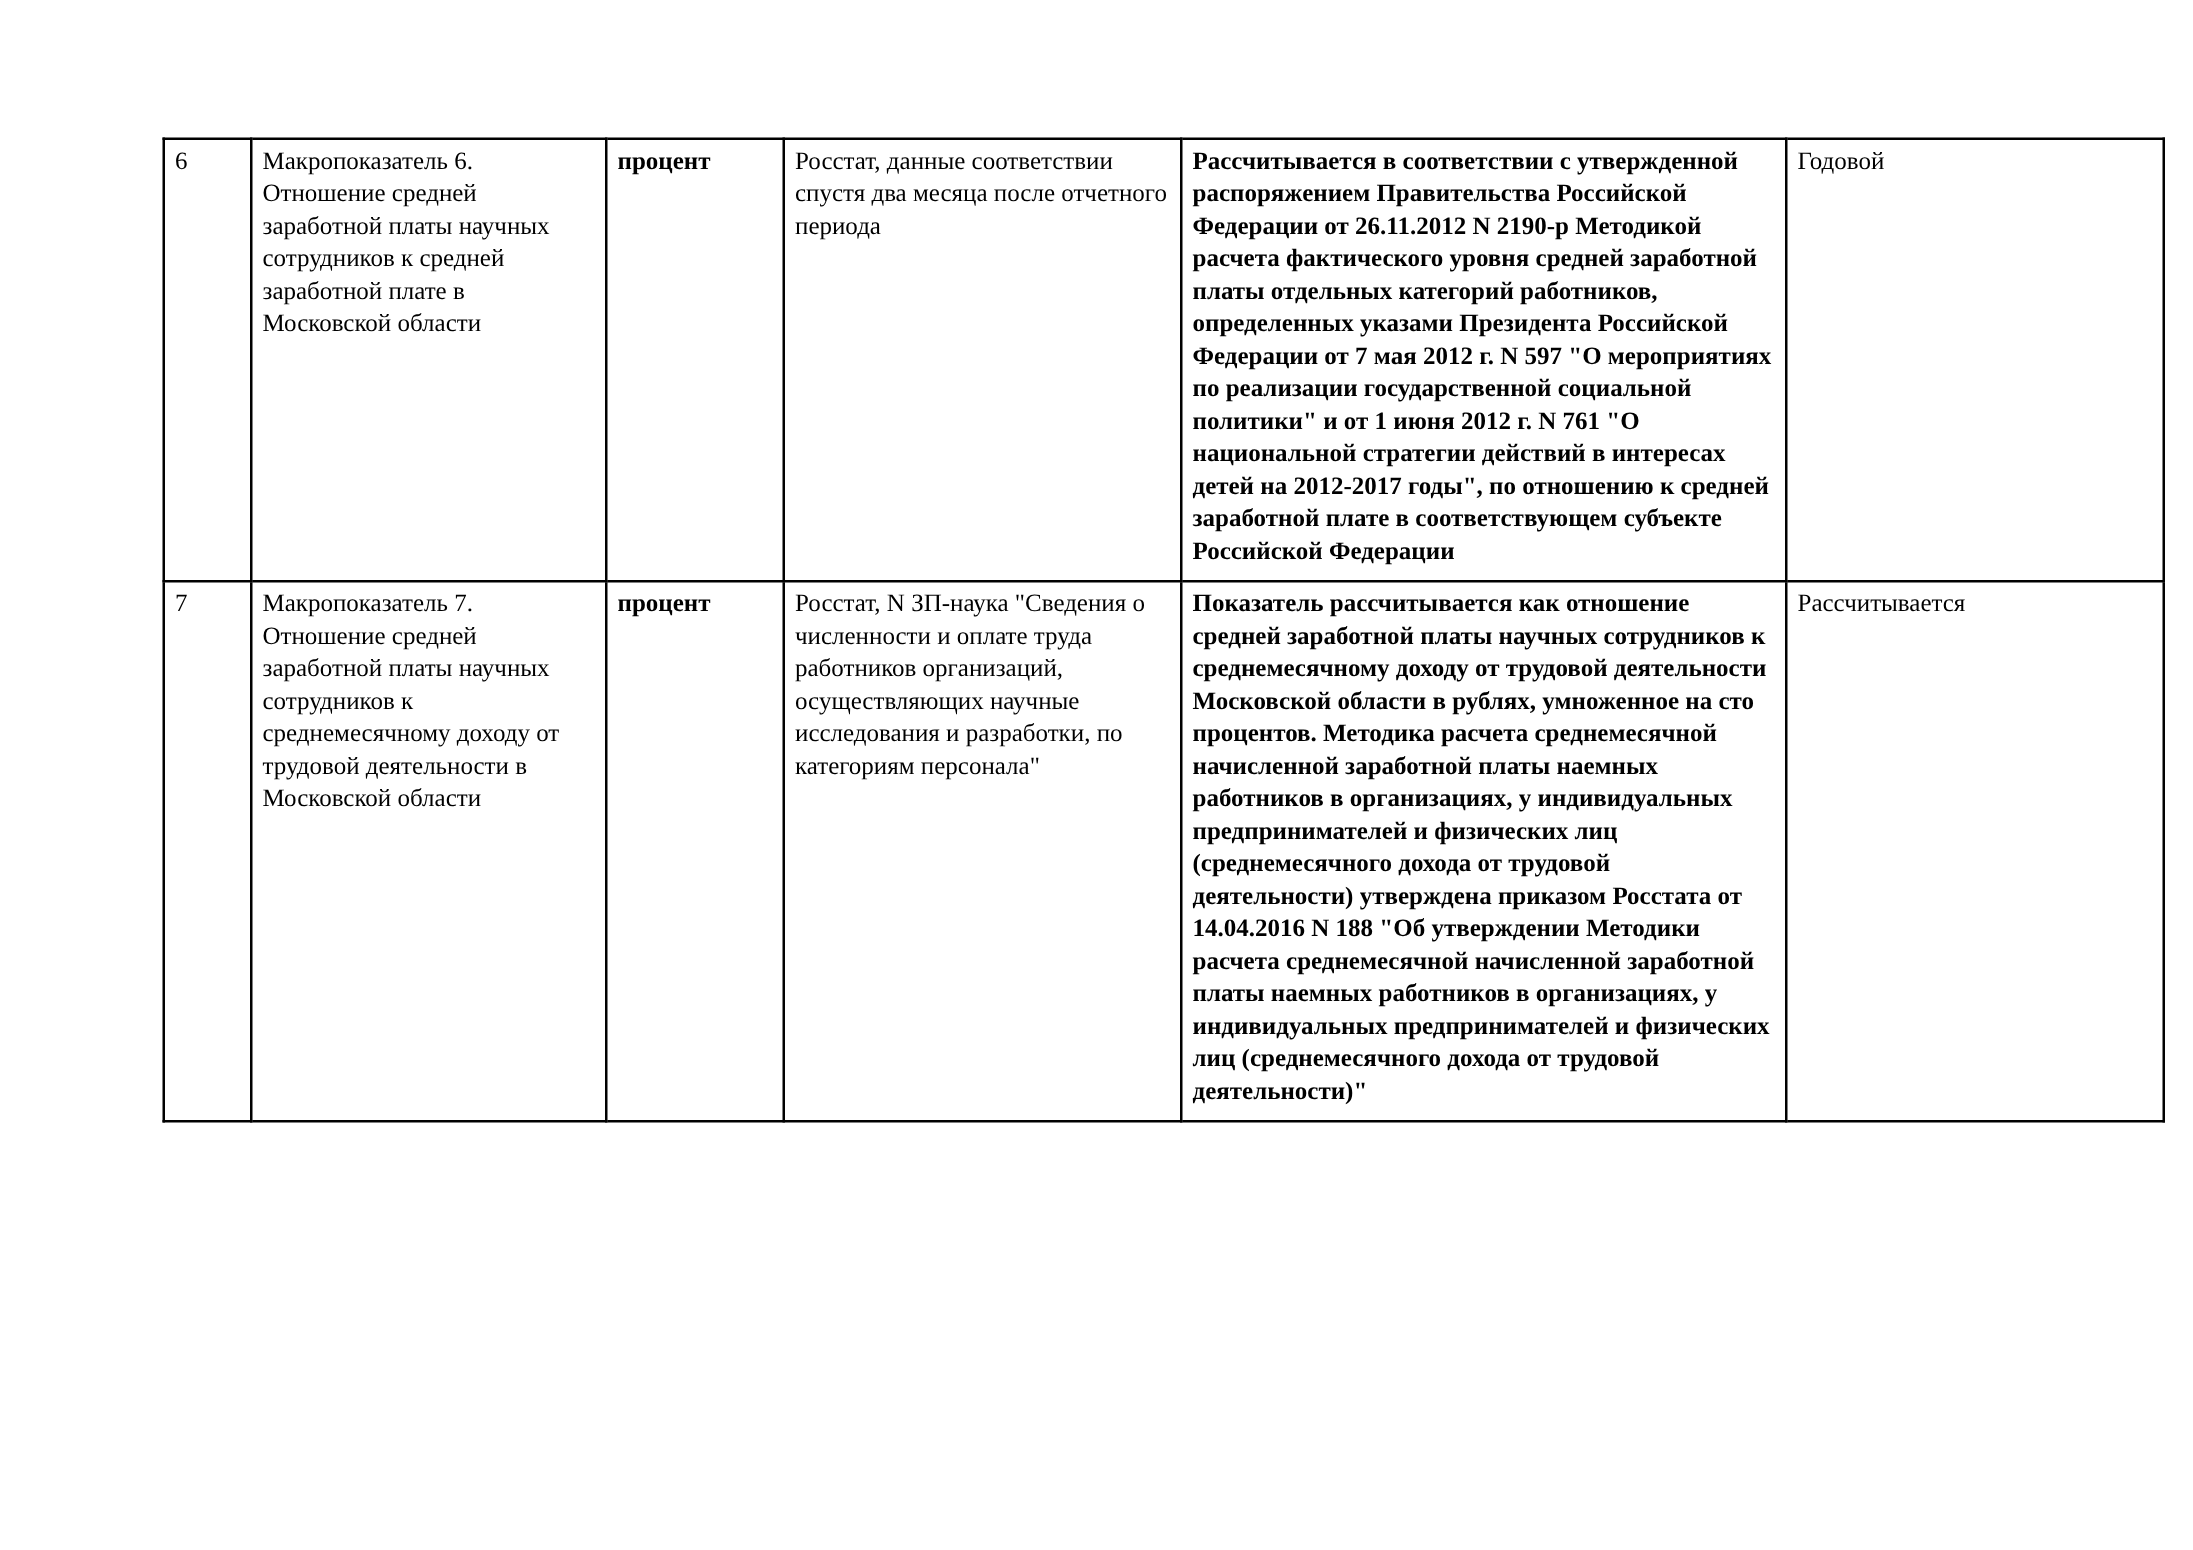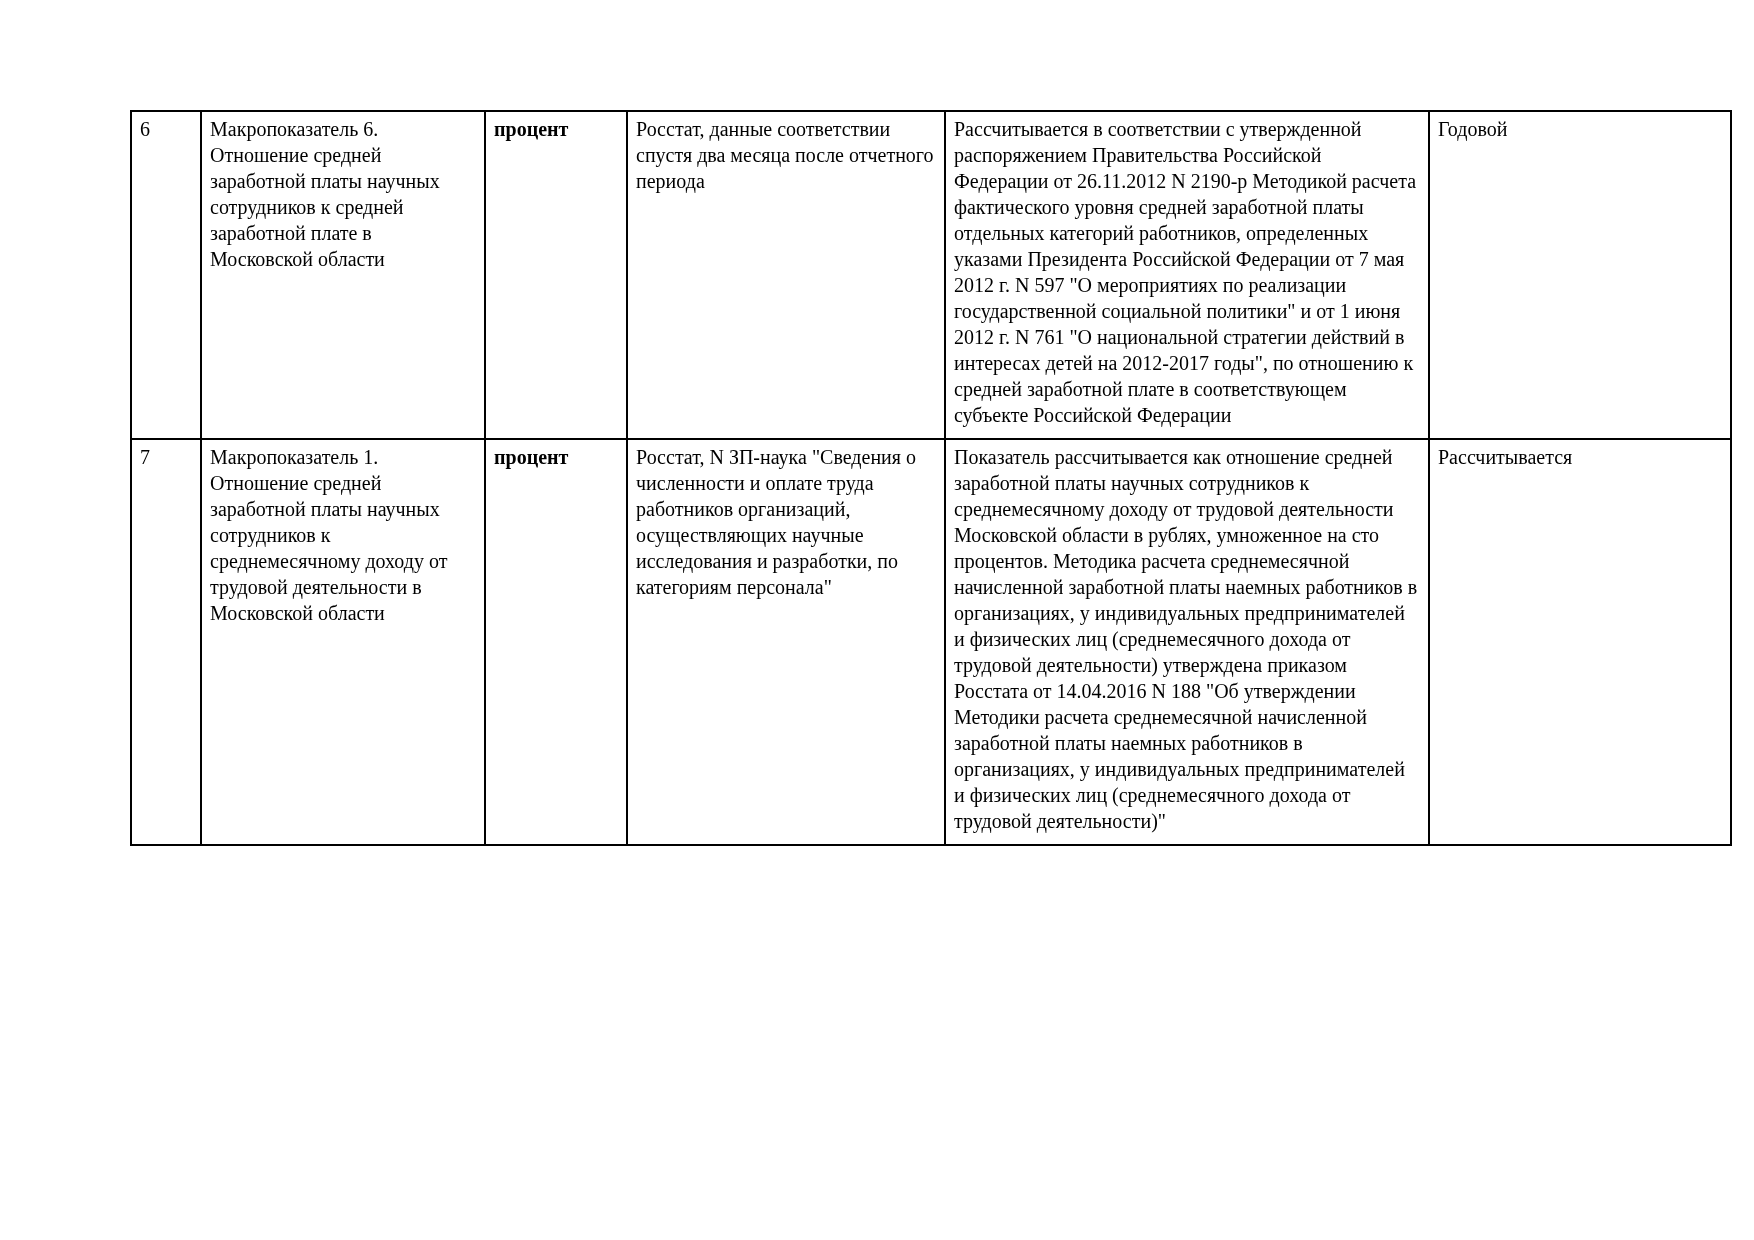--- a/index.html
+++ b/index.html
@@ -29,40 +29,40 @@
     vertical-align: top;
     padding: 4px 8px 10px 8px;
     font-size: 20px;
     line-height: 26px;
     word-wrap: break-word;
   }
   td.cell-number      { width: 52px;  }
   td.cell-name        { width: 266px; }
   td.cell-unit        { width: 124px; font-weight: bold; }
   td.cell-source      { width: 300px; }
-  td.cell-methodology { width: 466px; }
+  td.cell-methodology { width: 466px; font-weight: bold; }
   td.cell-periodicity { width: 284px; }
 </style>
 </head>
 <body>
 
 <div class="page">
   <table class="indicators">
     <tbody>
       <tr>
         <td class="cell-number">6</td>
         <td class="cell-name">Макропоказатель 6. Отношение средней заработной платы научных сотрудников к средней заработной плате в Московской области</td>
         <td class="cell-unit">процент</td>
         <td class="cell-source">Росстат, данные соответствии спустя два месяца после отчетного периода</td>
         <td class="cell-methodology">Рассчитывается в соответствии с утвержденной распоряжением Правительства Российской Федерации от 26.11.2012 N 2190-р Методикой расчета фактического уровня средней заработной платы отдельных категорий работников, определенных указами Президента Российской Федерации от 7 мая 2012 г. N 597 "О мероприятиях по реализации государственной социальной политики" и от 1 июня 2012 г. N 761 "О национальной стратегии действий в интересах детей на 2012-2017 годы", по отношению к средней заработной плате в соответствующем субъекте Российской Федерации</td>
         <td class="cell-periodicity">Годовой</td>
       </tr>
       <tr>
         <td class="cell-number">7</td>
-        <td class="cell-name">Макропоказатель 1. Отношение средней заработной платы научных сотрудников к среднемесячному доходу от трудовой деятельности в Московской области</td>
+        <td class="cell-name">Макропоказатель 7. Отношение средней заработной платы научных сотрудников к среднемесячному доходу от трудовой деятельности в Московской области</td>
         <td class="cell-unit">процент</td>
         <td class="cell-source">Росстат, N ЗП-наука "Сведения о численности и оплате труда работников организаций, осуществляющих научные исследования и разработки, по категориям персонала"</td>
         <td class="cell-methodology">Показатель рассчитывается как отношение средней заработной платы научных сотрудников к среднемесячному доходу от трудовой деятельности Московской области в рублях, умноженное на сто процентов. Методика расчета среднемесячной начисленной заработной платы наемных работников в организациях, у индивидуальных предпринимателей и физических лиц (среднемесячного дохода от трудовой деятельности) утверждена приказом Росстата от 14.04.2016 N 188 "Об утверждении Методики расчета среднемесячной начисленной заработной платы наемных работников в организациях, у индивидуальных предпринимателей и физических лиц (среднемесячного дохода от трудовой деятельности)"</td>
         <td class="cell-periodicity">Рассчитывается</td>
       </tr>
     </tbody>
   </table>
 </div>
 
 </body></html>

